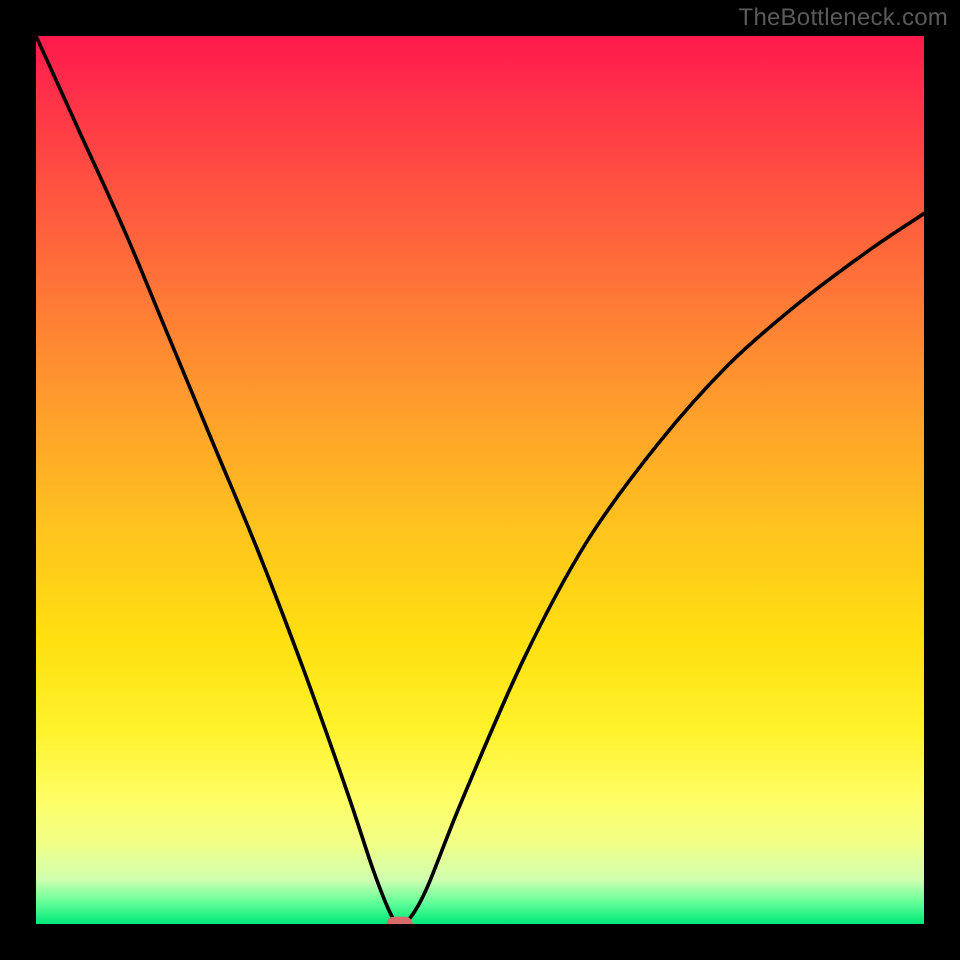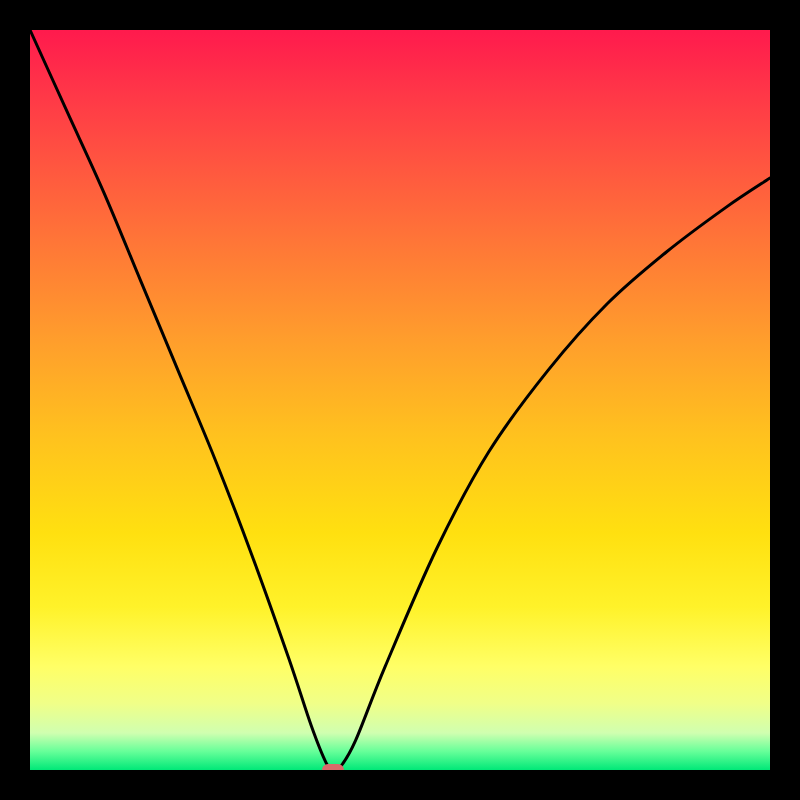--- a/index.html
+++ b/index.html
@@ -79,14 +79,15 @@
 <div class="container">
 
   <div class="plot-area">
     <div class="gradient-bg"></div>
     <svg class="curve" viewBox="0 0 740 740" preserveAspectRatio="none">
       <path d="M 0 0 C 6.166666666666667 13.566666666666663, 24.666666666666664 54.26666666666665, 37 81.39999999999998 C 49.333333333333336 108.5333333333333, 61.666666666666664 134.43333333333328, 74 162.79999999999995 C 86.33333333333333 191.16666666666663, 98.66666666666667 221.99999999999997, 111 251.59999999999997 C 123.33333333333333 281.2, 135.66666666666666 310.79999999999995, 148 340.4 C 160.33333333333334 370, 172.66666666666666 398.3666666666667, 185 429.2 C 197.33333333333334 460.0333333333333, 209.66666666666666 492.09999999999997, 222 525.4 C 234.33333333333334 558.6999999999999, 249.13333333333333 600.6333333333333, 259 629 C 268.8666666666667 657.3666666666667, 275.0333333333333 678.3333333333334, 281.2 695.6 C 287.3666666666667 712.8666666666667, 292.3 725.2, 296 732.6 C 299.7 740, 300.9333333333333 739.3833333333333, 303.4 740 C 305.8666666666667 740.6166666666667, 307.1 741.2333333333333, 310.8 736.3 C 314.5 731.3666666666666, 318.20000000000005 727.05, 325.6 710.4 C 333 693.75, 341.6333333333333 668.4666666666667, 355.2 636.4 C 368.76666666666665 604.3333333333333, 389.7333333333334 553.7666666666667, 407.00000000000006 518 C 424.2666666666667 482.23333333333335, 440.3 451.40000000000003, 458.8 421.8 C 477.3 392.2, 498.26666666666665 365.06666666666666, 518 340.4 C 537.7333333333333 315.7333333333333, 557.4666666666667 293.53333333333336, 577.2 273.8 C 596.9333333333334 254.0666666666667, 616.6666666666666 238.03333333333333, 636.4 222 C 656.1333333333333 205.96666666666667, 678.3333333333333 189.93333333333337, 695.5999999999999 177.60000000000002 C 712.8666666666666 165.26666666666668, 732.6 152.93333333333334, 740 148" stroke="#000" stroke-width="3" fill="none" stroke-linecap="round"></path>
     </svg>
     <div class="marker" style="left: 303.4px; top: 740px; background: rgb(217, 106, 106);"></div>
   </div>
 
+  <div class="watermark">TheBottleneck.com</div>
 
 </div>
 
 </body></html>

